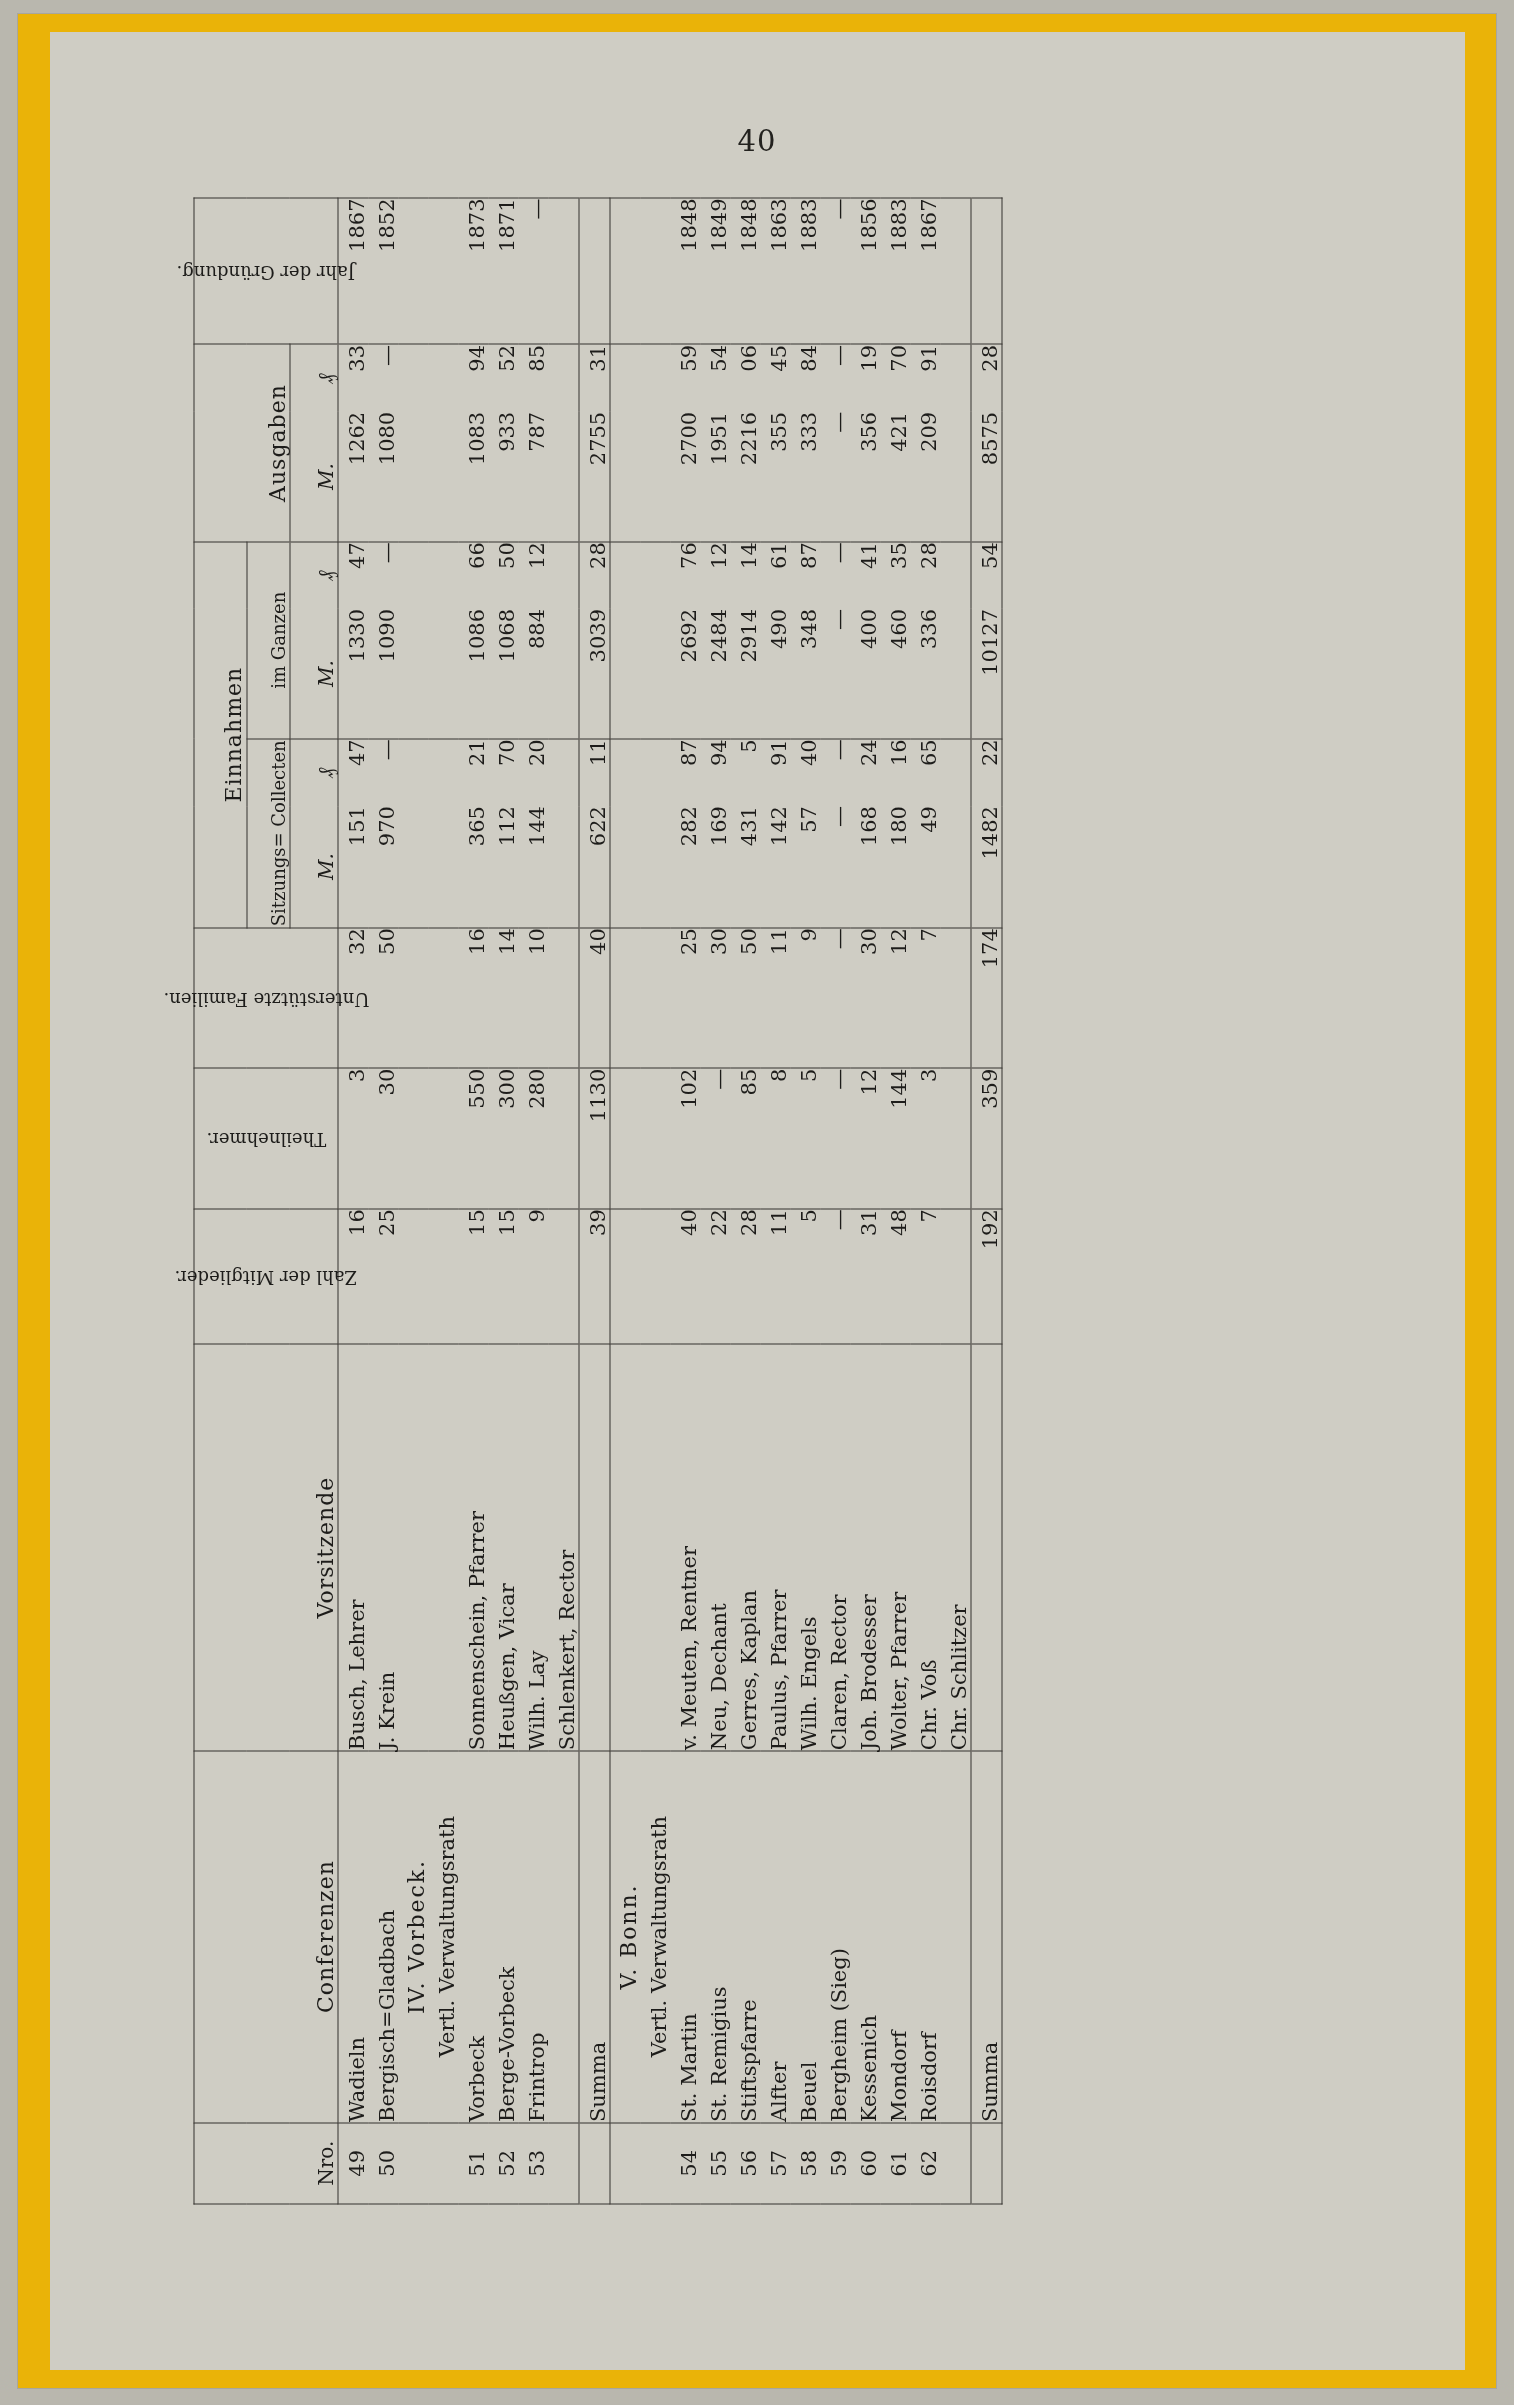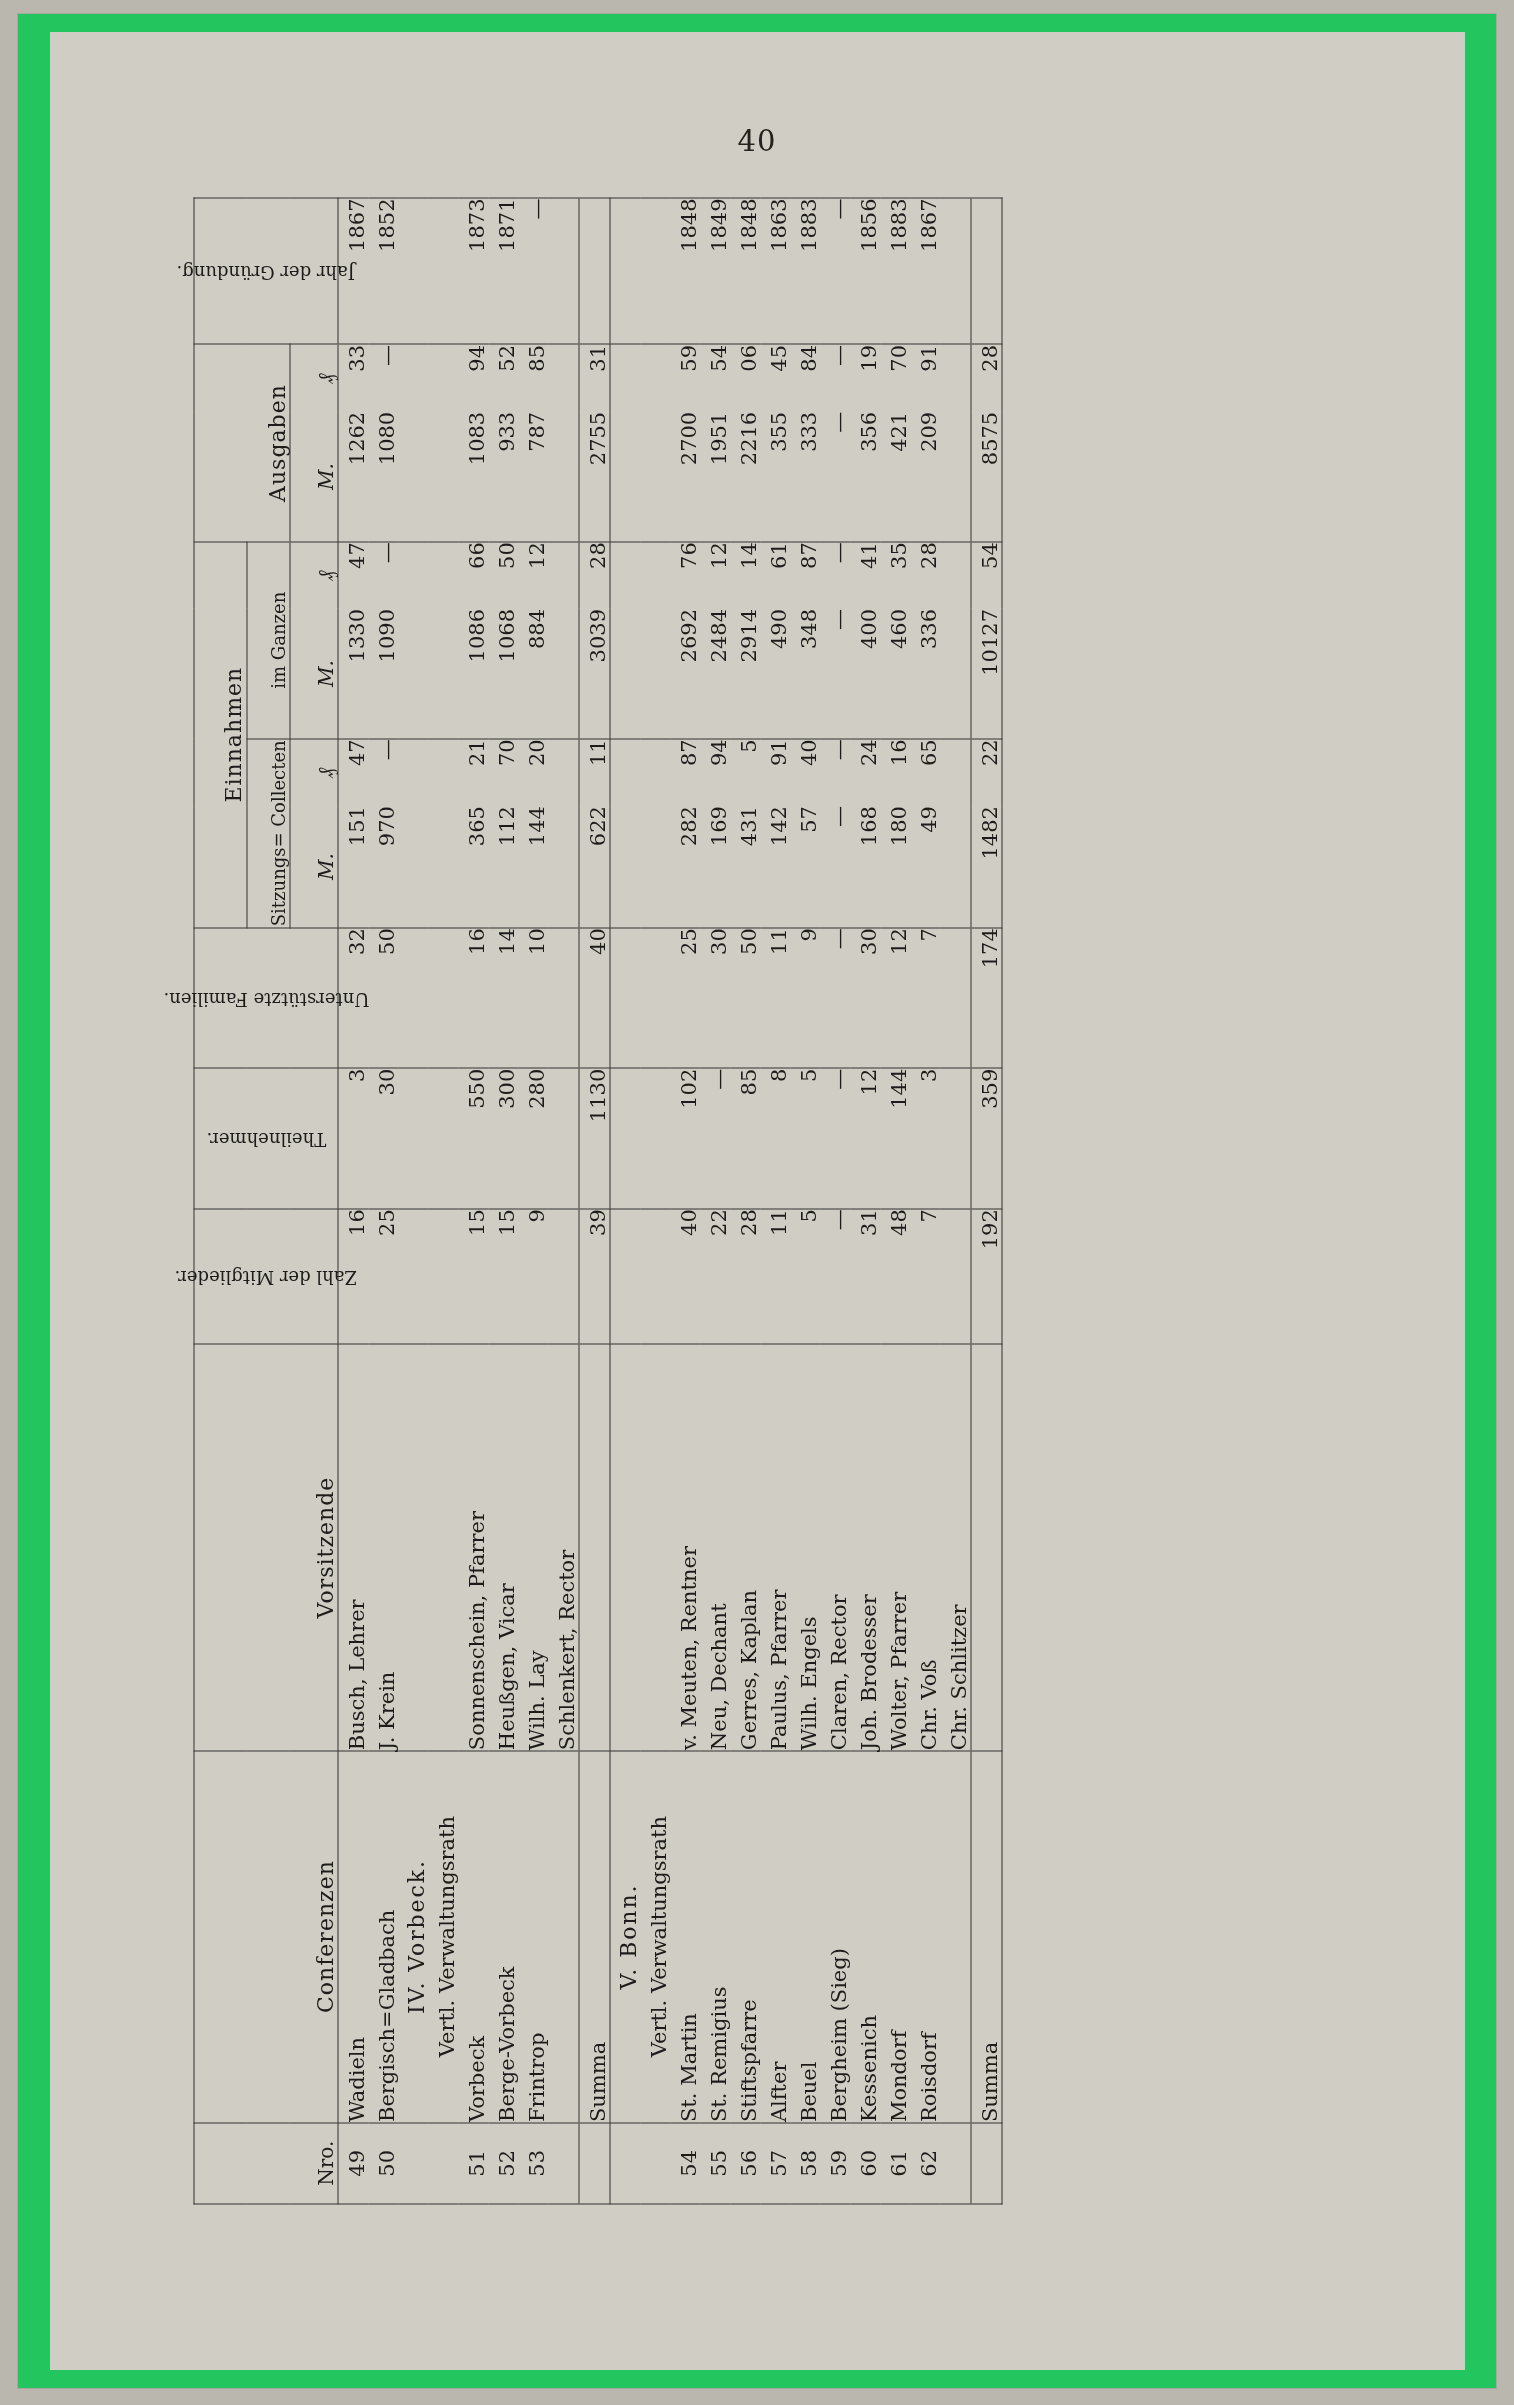--- a/index.html
+++ b/index.html
@@ -7,21 +7,21 @@
     width:1514px;height:2406px;
     background:#b9b7ae;
     font-family:"DejaVu Serif", serif;
     overflow:hidden;
   }
   
   #sheet{
     position:absolute;
     left:17px; top:13.4px;
     width:1480px; height:2376px;
-    background:#22c55e;
+    background:#eab308;
     box-shadow:0 0 0 1px #a8a69d inset;
   }
   #paper{
     position:absolute;
     left:32.5px; top:19px;
     width:1415px; height:2338px;
     background:#cfcdc4;
   }
   .pageno{
     position:absolute;

